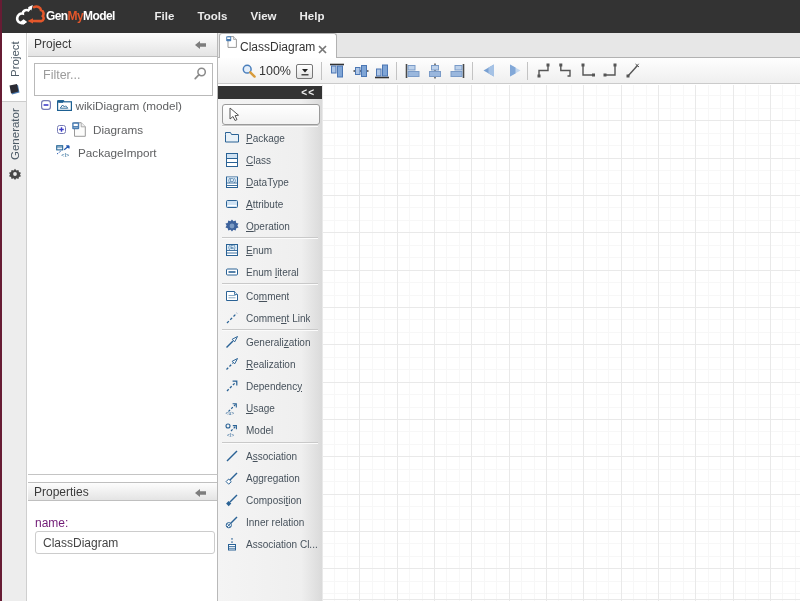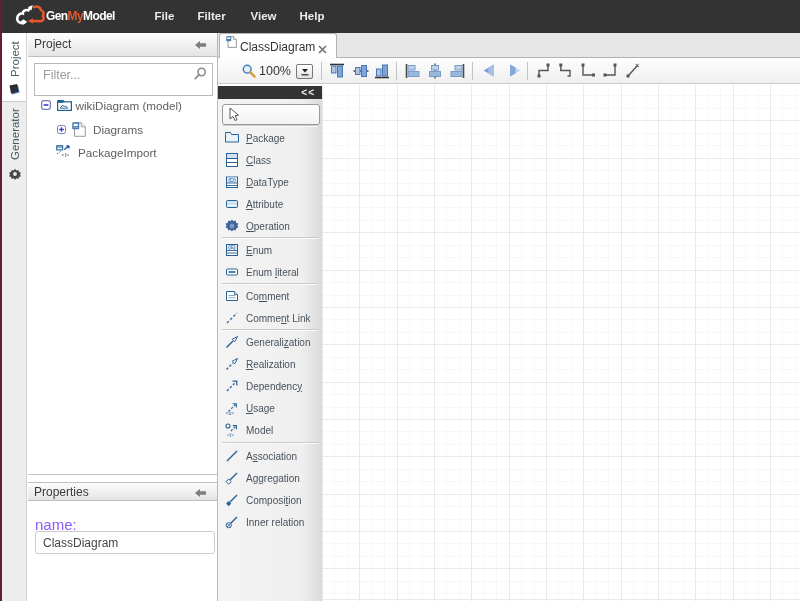--- a/index.html
+++ b/index.html
@@ -22,21 +22,21 @@
 
 #projpanel { left:28px; top:33px; width:190px; height:442px; background:#fff; border-right:1px solid #b9b9b9; border-bottom:1px solid #c4c4c4; z-index:5; }
 .panelhdr { position:absolute; left:0; width:100%; background:linear-gradient(#fdfdfd,#e4e4e4); border-bottom:1px solid #bfbfbf; color:#3a3a3a; font-size:12px; }
 .panelhdr .t { position:absolute; left:6px; }
 #filter { position:absolute; left:6px; top:30px; width:179px; height:33px; border:1px solid #b9b9b9; background:#fff; }
 #filter span { position:absolute; left:8px; top:4px; color:#9b9b9b; font-size:12.5px; }
 .trow { position:absolute; font-size:11.7px; color:#5f6062; white-space:nowrap; }
 
 
 #proppanel { left:28px; top:482px; width:190px; height:151px; background:#fff; border-right:1px solid #b9b9b9; z-index:5; }
-#propname { position:absolute; left:7px; top:34px; font-size:15px; color:#8b5cf6; }
+#propname { position:absolute; left:7px; top:34px; font-size:12px; color:#701a75; }
 #propinput { position:absolute; left:7px; top:49px; width:180px; height:23px; border:1px solid #ccc; border-radius:3px; background:#fff; font-size:12px; color:#454545; }
 #propinput span { position:absolute; left:7px; top:4px; }
 
 
 #tabbar { left:218px; top:33px; width:582px; height:25px; background:#e7e7e7; border-bottom:1px solid #b2b2b2; z-index:4; }
 #activetab { position:absolute; left:1px; top:0; width:118px; height:25px; background:#fff; border:1px solid #b2b2b2; border-bottom:none; border-radius:3px 3px 0 0; }
 #activetab .lbl { position:absolute; left:20px; top:6px; font-size:12px; color:#333; }
 
 
 #toolbar { left:218px; top:58px; width:582px; height:26px; background:linear-gradient(#fefefe,#efefef); border-bottom:1px solid #cbcbcb; z-index:4; }
@@ -73,21 +73,21 @@
   <div class="abs" id="menubar">
     <svg class="abs" style="left:13px;top:4px" width="30" height="24" viewBox="0 0 30 24">
       <path d="M9 18.5 C5.5 20.5 1.8 17.5 2.2 14 C2.5 11 5 9 7.8 9.6 C7.6 7 10.5 5.2 13.2 6.4 L15.3 4" fill="none" stroke="#fff" stroke-width="2.6" stroke-linecap="round"></path>
       <path d="M17.8 1 L12.9 3.2 L16.4 6.6 Z" fill="#fff"></path>
       <path d="M8.6 15.3 L12.2 17.9 L8.6 20.5 L5 17.9 Z" fill="#fff"></path>
       <path d="M19 3.2 C22 1.6 25.6 3.2 26 6.1 C28.4 6.7 29.3 9.9 27.8 12.1 C29.3 13.7 28.8 16.5 26.4 17.1 L17.5 17" fill="none" stroke="#e4572b" stroke-width="2.6" stroke-linecap="round"></path>
       <path d="M12.6 16.9 L18 14.2 L18 19.6 Z" fill="#e4572b"></path>
     </svg>
     <div class="abs" id="brand">Gen<span class="my">My</span>Model</div>
     <div class="abs menuitem" style="left:152.5px">File</div>
-    <div class="abs menuitem" style="left:195.5px">Filter</div>
+    <div class="abs menuitem" style="left:195.5px">Tools</div>
     <div class="abs menuitem" style="left:248.5px">View</div>
     <div class="abs menuitem" style="left:297.5px">Help</div>
   </div>
   <div class="abs" id="maroon"></div>
   <div class="abs" style="left:217px;top:33px;width:1px;height:568px;background:#b9b9b9;z-index:4"></div>
   <div class="abs" id="lefttabs">
     <div id="projtab"></div>
     <span class="vtext" style="left:7px;top:44px">Project</span>
     <svg class="abs" style="left:6px;top:50px" width="13" height="13" viewBox="0 0 13 13">
         <path d="M2.5 3.5 L10 2 L11.5 9.5 L4 11.5 Z" fill="#4a7ab0"></path>
@@ -391,15 +391,23 @@
           <span class="pl">Composi<u>t</u>ion</span>
         </div>
       <div class="pitem">
           <svg width="14" height="14" viewBox="0 0 14 14">
             <path d="M5.5 8.5 L12 2" stroke="#2a6295" stroke-width="1.4"></path>
             <circle cx="3.8" cy="10.2" r="2.6" fill="#fff" stroke="#2a6295"></circle>
             <path d="M2 8.4 L5.6 12 M5.6 8.4 L2 12" stroke="#2a6295" stroke-width="0.9"></path>
           </svg>
           <span class="pl">Inner relation</span>
         </div>
+      <div class="pitem">
+          <svg width="14" height="14" viewBox="0 0 14 14">
+            <path d="M7 1 V7" stroke="#2a6295" stroke-width="1.1" stroke-dasharray="1.8 1.5"></path>
+            <rect x="3.5" y="7.5" width="7" height="5.5" fill="#fff" stroke="#2a6295"></rect>
+            <path d="M3.5 9.5 H10.5 M3.5 11.3 H10.5" stroke="#2a6295" stroke-width="0.8"></path>
+          </svg>
+          <span class="pl">Association Cl...</span>
+        </div>
     </div>
   </div>
 </div>
 
 </body></html>

